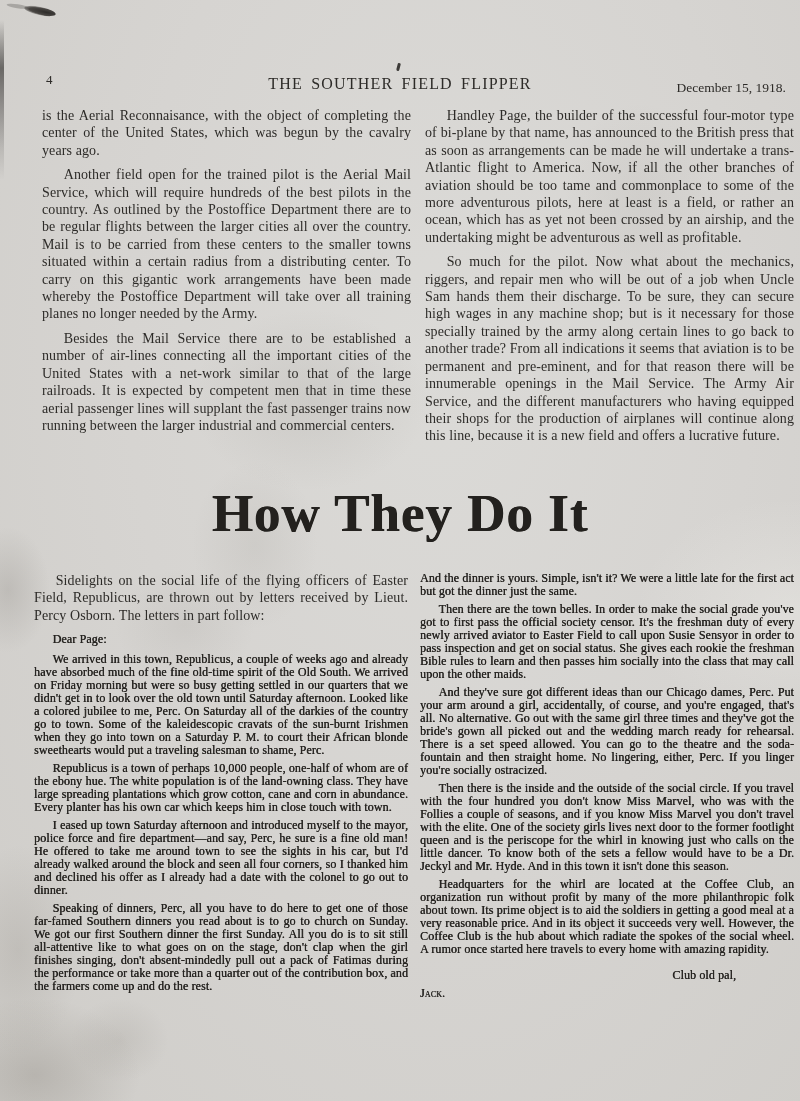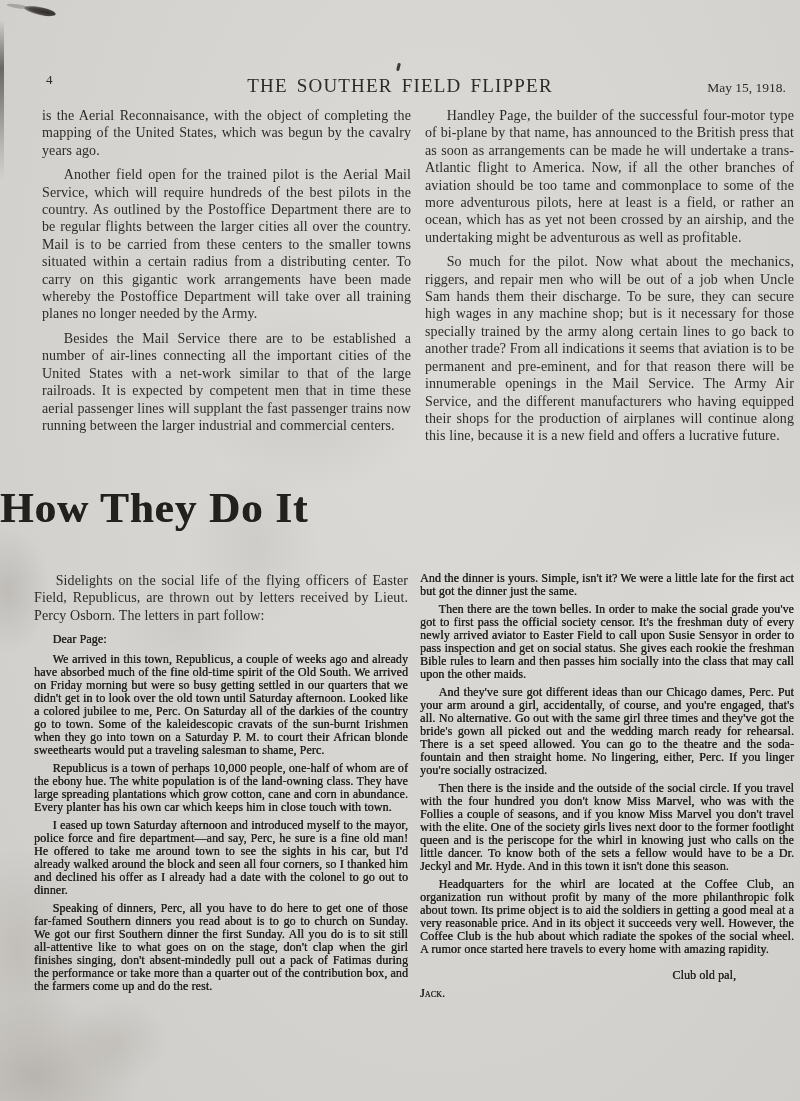--- a/index.html
+++ b/index.html
@@ -43,21 +43,21 @@
   }
   .stray-mark {
     position:absolute; left:397px; top:63px; width:3px; height:8px;
     background:#3d3b38; border-radius:2px 2px 3px 3px; transform:rotate(14deg);
   }
   
   .pagehead { position:absolute; left:0; right:0; top:0; height:100px; }
   .pagenum  { position:absolute; left:46px; top:72px; font-size:13px; }
   .masthead {
     position:absolute; left:0; right:0; top:75px; text-align:center;
-    font-size:19px; letter-spacing:1.2px; word-spacing:3px;
+    font-size:16px; letter-spacing:1.2px; word-spacing:3px;
   }
   .issuedate{ position:absolute; right:14px; top:80px; font-size:13.5px; }
   
   .cols { position:absolute; display:flex; }
   .sec-top { left:42px; top:107px; width:752px; gap:14px; }
   .sec-letters { left:34px; top:524px; width:760px; gap:12px;margin-top:48px; }
   .col { flex:1 1 0; }
   .cols p {
     margin:0 0 7px 0; text-align:justify;
     font-size:14px; line-height:17.4px; text-indent:1.55em;
@@ -72,43 +72,43 @@
     margin:0 0 5px 0 !important;
   }
   .intro { margin-bottom:9px !important; }
   .salutation { text-align:left !important; margin-bottom:7px !important; }
   .closing { text-align:right !important; text-indent:0 !important; padding-right:58px; margin-top:13px !important; }
   .signature { text-align:center; text-indent:0 !important; padding-right:50px;
                font-variant:small-caps; letter-spacing:0.8px; }
   
   .headline {
     position:absolute; left:0; right:0; top:483px; margin:0;
-    text-align:left; font-size:43px; font-weight:bold; color:#23211e;
+    text-align:center; font-size:53px; font-weight:bold; color:#23211e;
     font-family:"Liberation Serif","DejaVu Serif",serif; letter-spacing:1px;
     text-shadow:0.5px 0 0 currentColor;
   }
 </style>
 </head>
 <body>
 
 <div class="page">
   <div class="stains"></div>
   <div class="scan-edge"></div>
   <div class="ink-smudge"></div>
   <div class="stray-mark"></div>
 
   <div class="pagehead">
     <span class="pagenum">4</span>
     <div class="masthead">THE SOUTHER FIELD FLIPPER</div>
-    <span class="issuedate">May 15, 1918.</span>
+    <span class="issuedate">December 15, 1918.</span>
   </div>
 
   <section class="cols sec-top">
     <div class="col">
-      <p class="noindent">is the Aerial Reconnaisance, with the object of completing the mapping of the United States, which was begun by the cavalry years ago.</p>
+      <p class="noindent">is the Aerial Reconnaisance, with the object of completing the center of the United States, which was begun by the cavalry years ago.</p>
       <p>Another field open for the trained pilot is the Aerial Mail Service, which will require hundreds of the best pilots in the country. As outlined by the Postoffice Department there are to be regular flights between the larger cities all over the country. Mail is to be carried from these centers to the smaller towns situated within a certain radius from a distributing center. To carry on this gigantic work arrangements have been made whereby the Postoffice Department will take over all training planes no longer needed by the Army.</p>
       <p>Besides the Mail Service there are to be established a number of air-lines connecting all the important cities of the United States with a net-work similar to that of the large railroads. It is expected by competent men that in time these aerial passenger lines will supplant the fast passenger trains now running between the larger industrial and commercial centers.</p>
     </div>
     <div class="col">
       <p>Handley Page, the builder of the successful four-motor type of bi-plane by that name, has announced to the British press that as soon as arrangements can be made he will undertake a trans-Atlantic flight to America. Now, if all the other branches of aviation should be too tame and commonplace to some of the more adventurous pilots, here at least is a field, or rather an ocean, which has as yet not been crossed by an airship, and the undertaking might be adventurous as well as profitable.</p>
       <p>So much for the pilot. Now what about the mechanics, riggers, and repair men who will be out of a job when Uncle Sam hands them their discharge. To be sure, they can secure high wages in any machine shop; but is it necessary for those specially trained by the army along certain lines to go back to another trade? From all indications it seems that aviation is to be permanent and pre-eminent, and for that reason there will be innumerable openings in the Mail Service. The Army Air Service, and the different manufacturers who having equipped their shops for the production of airplanes will continue along this line, because it is a new field and offers a lucrative future.</p>
     </div>
   </section>
 
   <h1 class="headline">How They Do It</h1>

